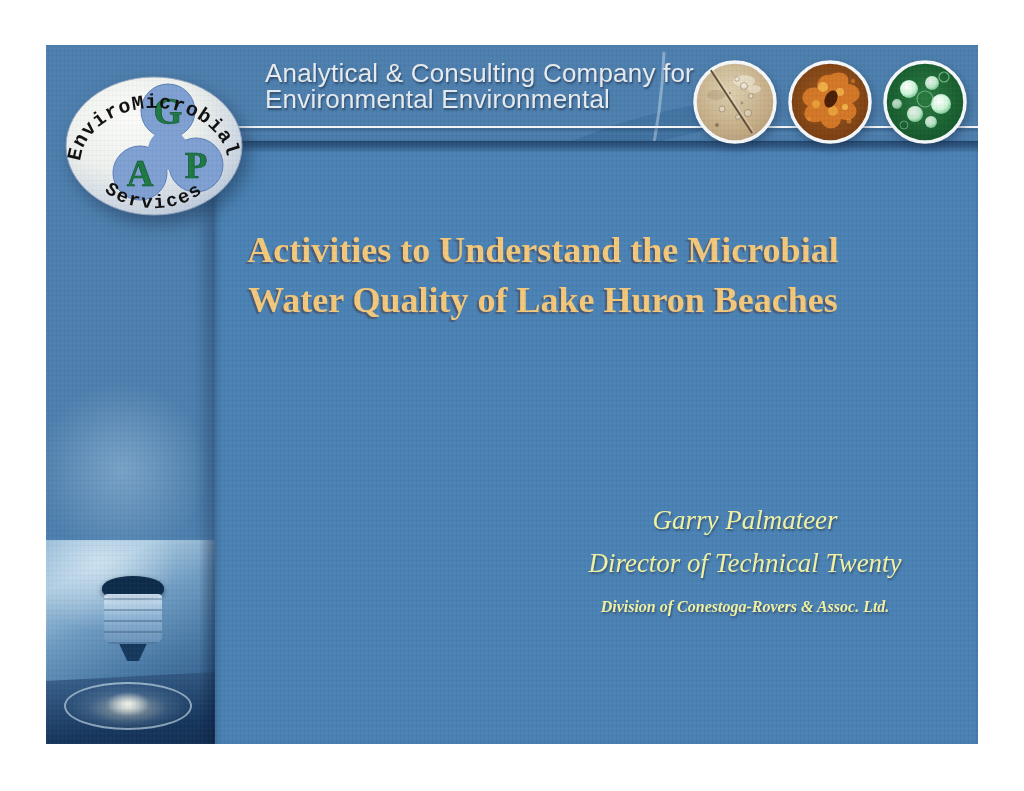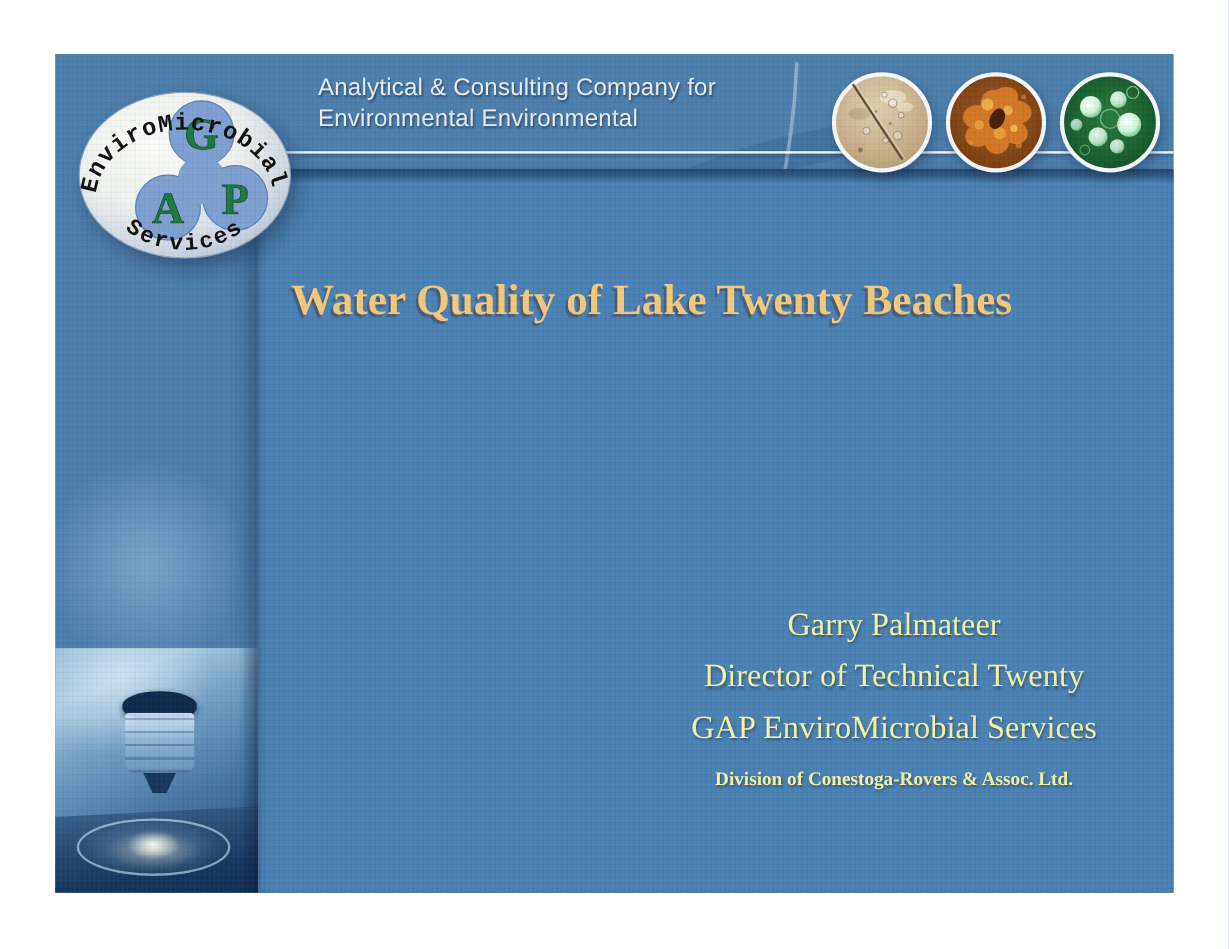--- a/index.html
+++ b/index.html
@@ -32,21 +32,21 @@
     position:absolute;left:150px;top:81px;width:782px;height:2px;
     background:#f2f6f9;box-shadow:0 2px 3px rgba(20,40,70,.45);
   }
   .strip-haze{
     position:absolute;left:0;top:330px;width:169px;height:190px;pointer-events:none;
     background:radial-gradient(ellipse at 45% 50%, rgba(205,228,245,.35), rgba(205,228,245,0) 65%);
   }
   
   .tagline{
     position:absolute;left:219px;top:15px;color:#e9ecef;
-    font-size:20px;line-height:26px;letter-spacing:.2px;
+    font-size:26px;line-height:26px;letter-spacing:.2px;
     text-shadow:1px 2px 2px rgba(15,30,55,.55);
   }
   
   .logo{
     position:absolute;left:17px;top:30px;width:182px;height:142px;
     filter:drop-shadow(6px 8px 9px rgba(22,44,74,.5));
   }
   
   .micro{position:absolute;width:86px;height:86px;filter:drop-shadow(2px 4px 5px rgba(20,40,70,.4));}
   .micro.m1{left:646px;top:14px;}
@@ -57,20 +57,21 @@
     position:absolute;left:172px;top:180px;width:650px;text-align:center;
     font-family:"Liberation Serif", serif;font-weight:bold;
     font-size:36px;line-height:50px;color:#f3c87a;
     text-shadow:-2px 2px 1px rgba(72,82,108,.8);
   }
   
   .credits{
     position:absolute;left:459px;top:454px;width:480px;text-align:center;
     font-family:"Liberation Serif", serif;color:#f3f3a3;
     text-shadow:1px 2px 2px rgba(40,55,80,.6);
+    font-style:italic;
   }
   .credits .line{font-size:27px;line-height:43px;}
   .credits .division{font-size:16px;line-height:44px;font-weight:bold;}
   
   .photo{
     position:absolute;left:0;top:495px;width:169px;height:204px;overflow:hidden;
     background:linear-gradient(155deg,#8fb6d6 0%,#a9c9e0 18%,#6f9cc2 38%,#4a7aa6 60%,#2e5a88 82%,#234e7c 100%);
   }
   .photo .blur-light{position:absolute;left:-20px;top:-20px;width:160px;height:120px;
     background:radial-gradient(ellipse at 45% 35%, rgba(228,242,250,.6), rgba(228,242,250,0) 62%);}
@@ -226,27 +227,27 @@
       <circle cx="33" cy="55" r="8" fill="url(#glowCell)" opacity="0.9"></circle>
       <circle cx="49" cy="63" r="6" fill="url(#glowCell)" opacity="0.85"></circle>
       <circle cx="15" cy="45" r="5" fill="url(#glowCell)" opacity="0.75"></circle>
       <circle cx="62" cy="18" r="5" fill="none" stroke="#9fe0b4" stroke-width="1.2" opacity="0.65"></circle>
       <circle cx="43" cy="40" r="8" fill="none" stroke="#9fe0b4" stroke-width="1.2" opacity="0.55"></circle>
       <circle cx="22" cy="66" r="4" fill="none" stroke="#9fe0b4" stroke-width="1" opacity="0.5"></circle>
     </g>
   </svg>
 
   <div class="title">
-    <div>Water Quality of Lake Twenty Beaches</div>
+    <div>Activities to Understand the Microbial</div>
+    <div>Water Quality of Lake Huron Beaches</div>
   </div>
 
   <div class="credits">
     <div class="line">Garry Palmateer</div>
     <div class="line">Director of Technical Twenty</div>
-    <div class="line">GAP EnviroMicrobial Services</div>
     <div class="division">Division of Conestoga-Rovers &amp; Assoc. Ltd.</div>
   </div>
 
   <div class="photo">
     <div class="blur-light"></div>
     <div class="stage"></div>
     <div class="dish"></div>
     <div class="glow"></div>
     <div class="lens-cap"></div>
     <div class="lens-body"></div>

